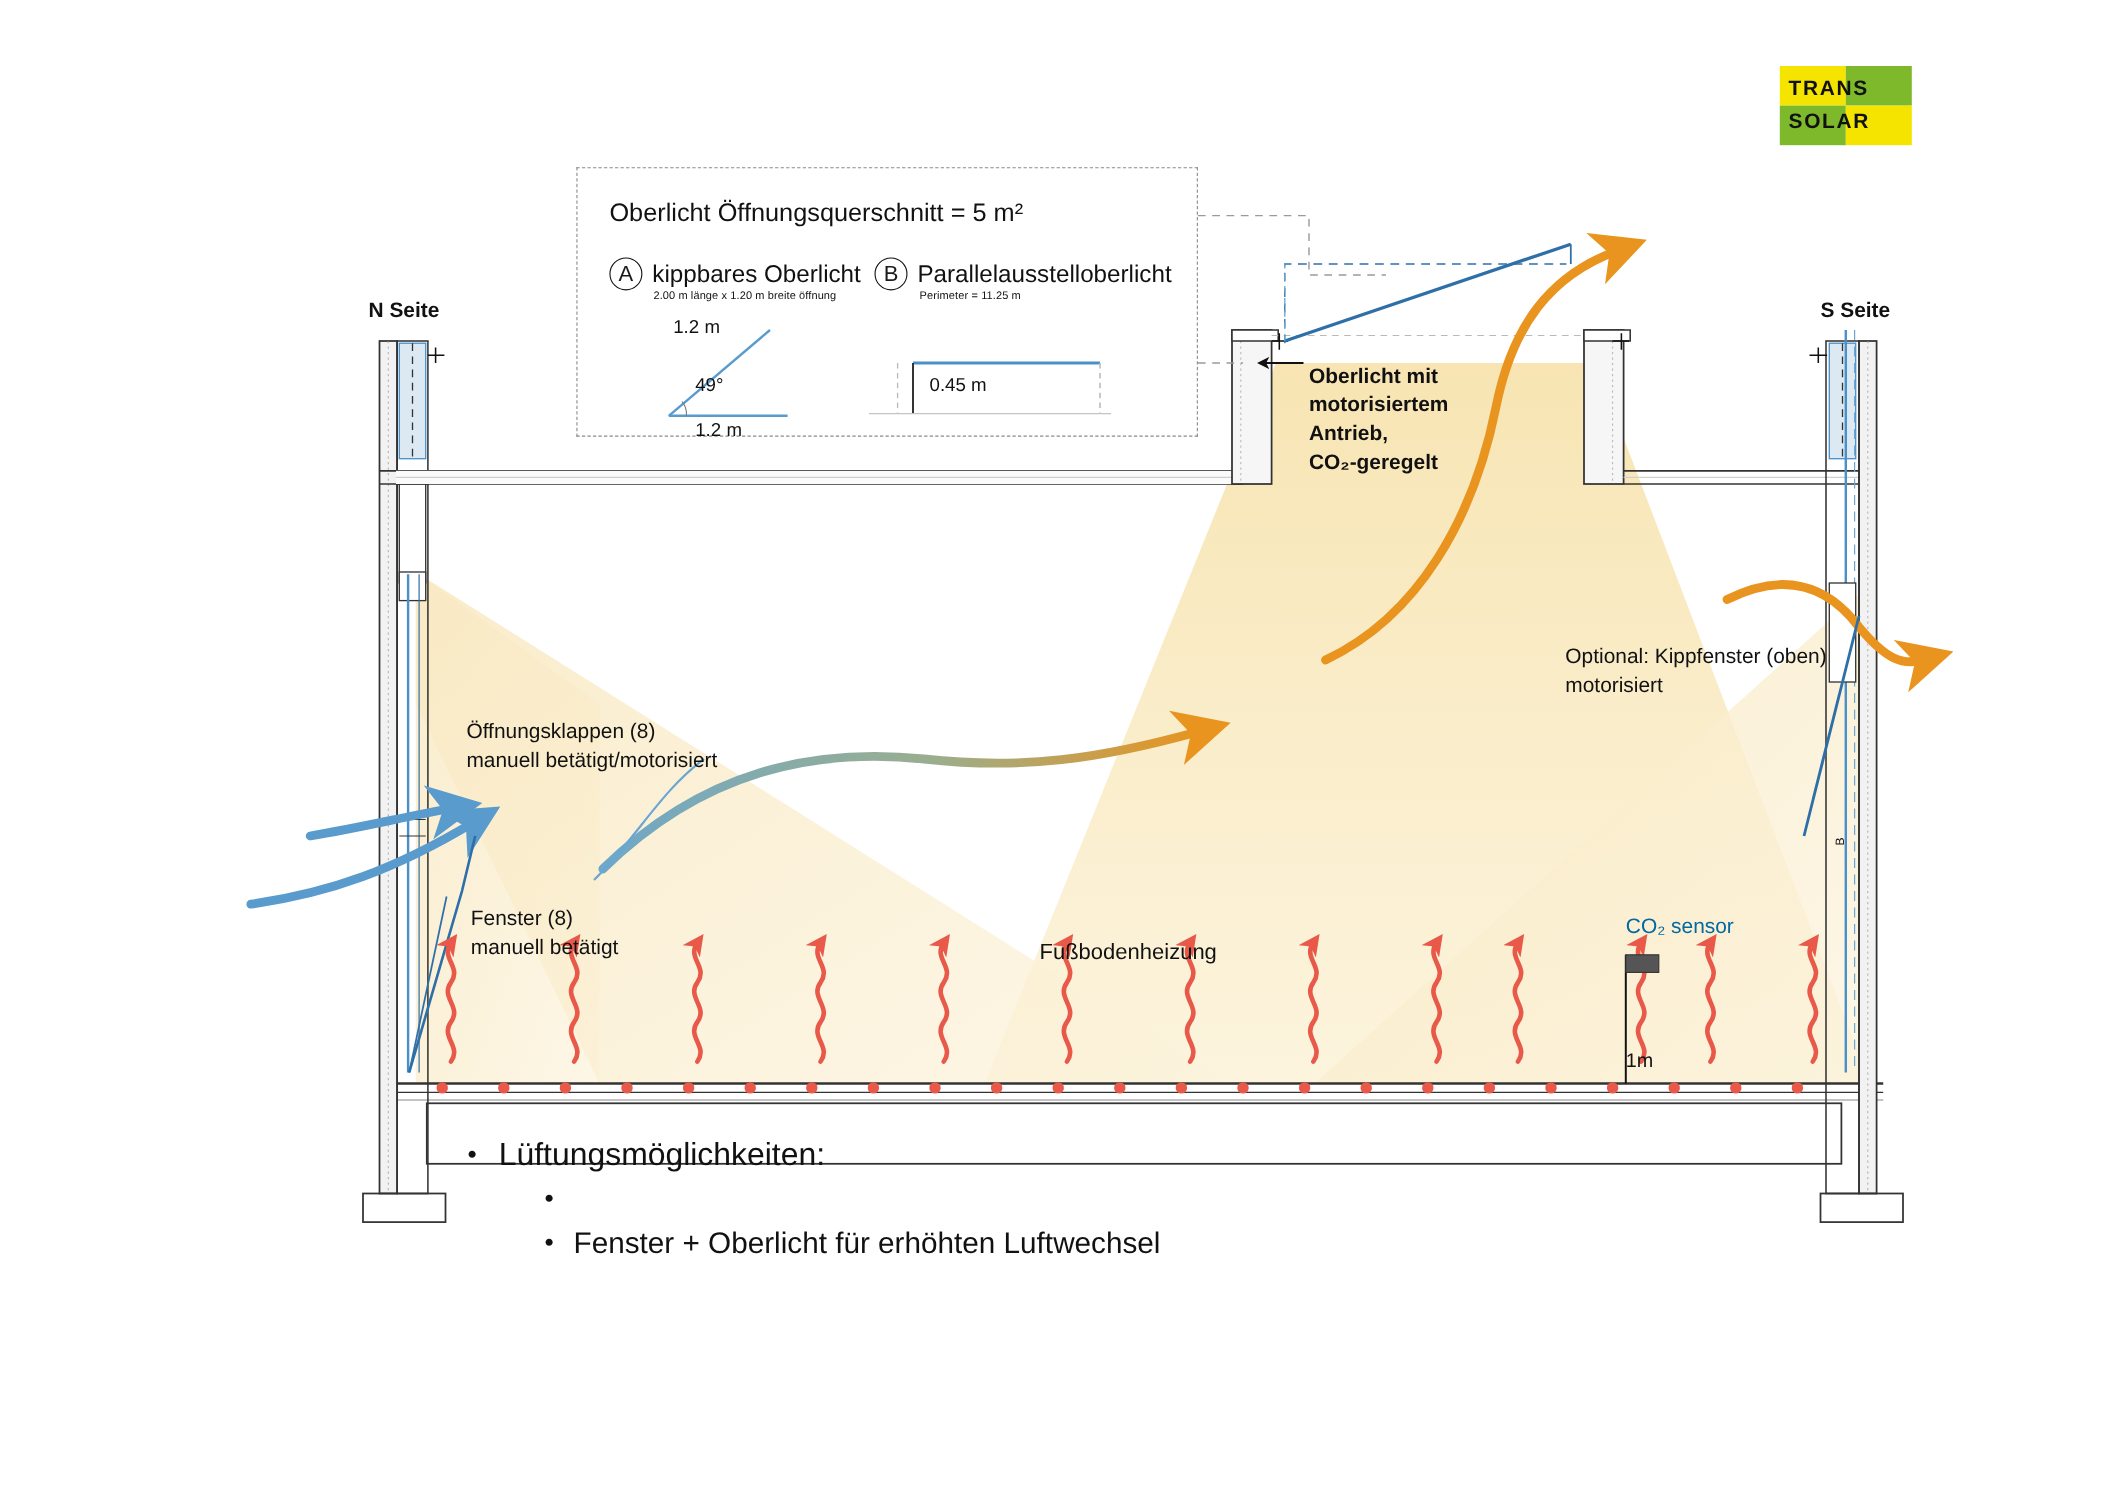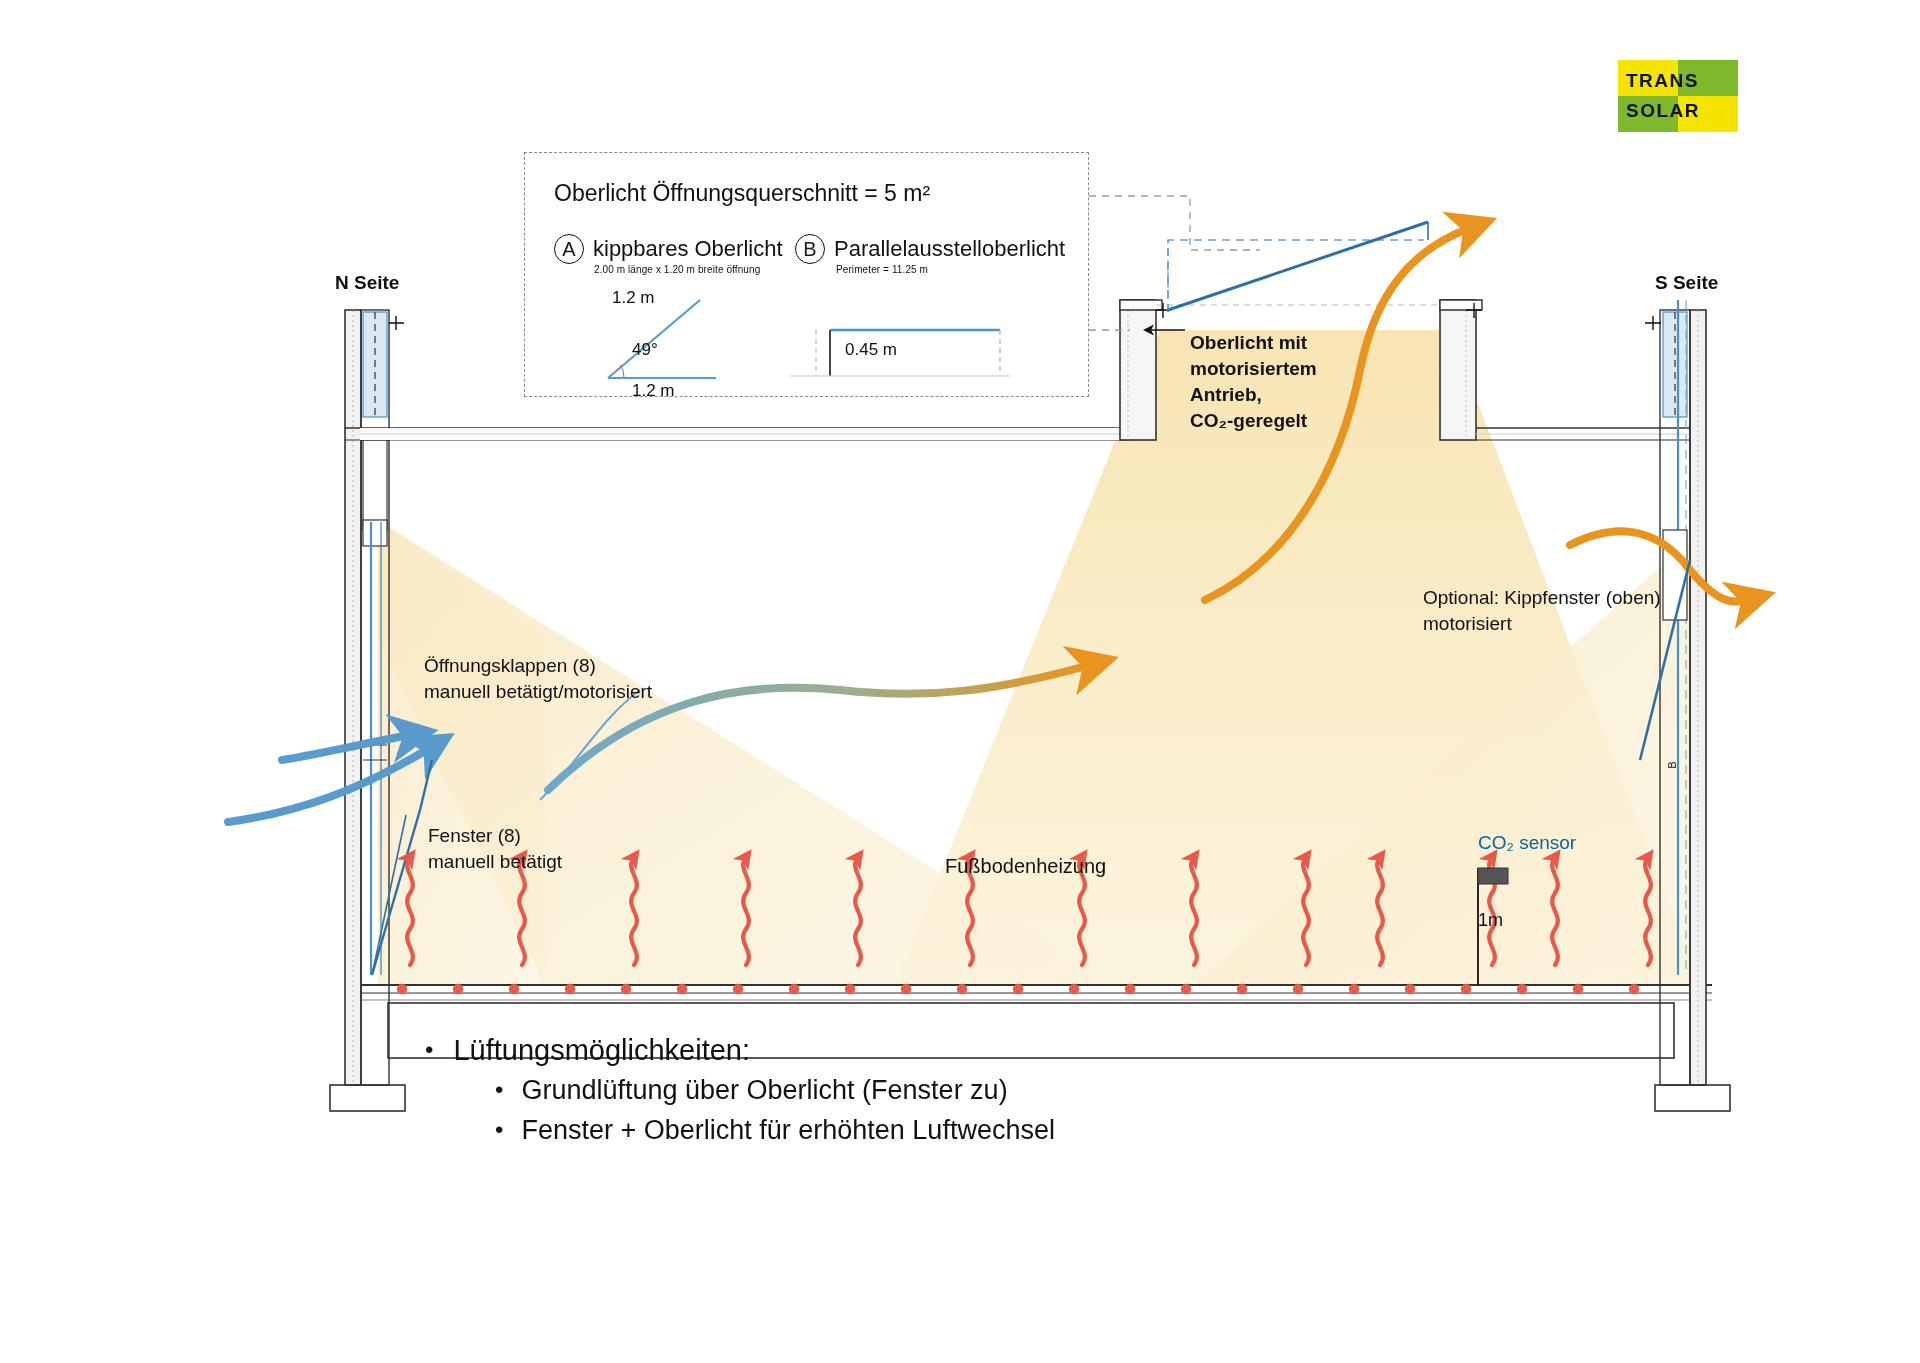--- a/index.html
+++ b/index.html
@@ -40,21 +40,21 @@
   .anno-b{font-size:19px;line-height:26px;color:#111;white-space:pre-line;}
 
   
   #bullets{left:425px;top:1030px;width:900px;}
   .b1{font-size:29px;color:#111;display:flex;gap:20px;align-items:flex-start;line-height:40px;}
   .b2{font-size:27px;color:#111;display:flex;gap:18px;align-items:flex-start;line-height:40px;margin-left:70px;}
   .bdot{font-size:24px;line-height:40px;}
 
   
   .co2label{font-size:19px;color:#0369a1;white-space:nowrap;}
-  .m1label{font-size:18px;color:#111;}
+  .m1label{font-size:18px;color:#111;margin-top:44px;}
   .fbh{font-size:20px;color:#111;white-space:nowrap;}
   svg{position:absolute;left:0;top:0;}
 </style>
 </head>
 <body>
 
 <div class="stage">
 
   <div class="abs" id="logo">
     <div class="sq y"></div>
@@ -319,21 +319,20 @@
 
   <div class="abs m1label" style="left:1478px;top:910px;">1m</div>
 
   <div class="abs" id="bullets">
     <div class="b1">
       <span class="bdot">•</span>
       <span>Lüftungsmöglichkeiten:</span>
     </div>
     <div class="b2">
       <span class="bdot">•</span>
-      <span>Grundlüftung über Oberlicht (Fenster zu)</span>
     </div>
     <div class="b2">
       <span class="bdot">•</span>
       <span>Fenster + Oberlicht für erhöhten Luftwechsel</span>
     </div>
   </div>
 
 </div>
 
 </body></html>

